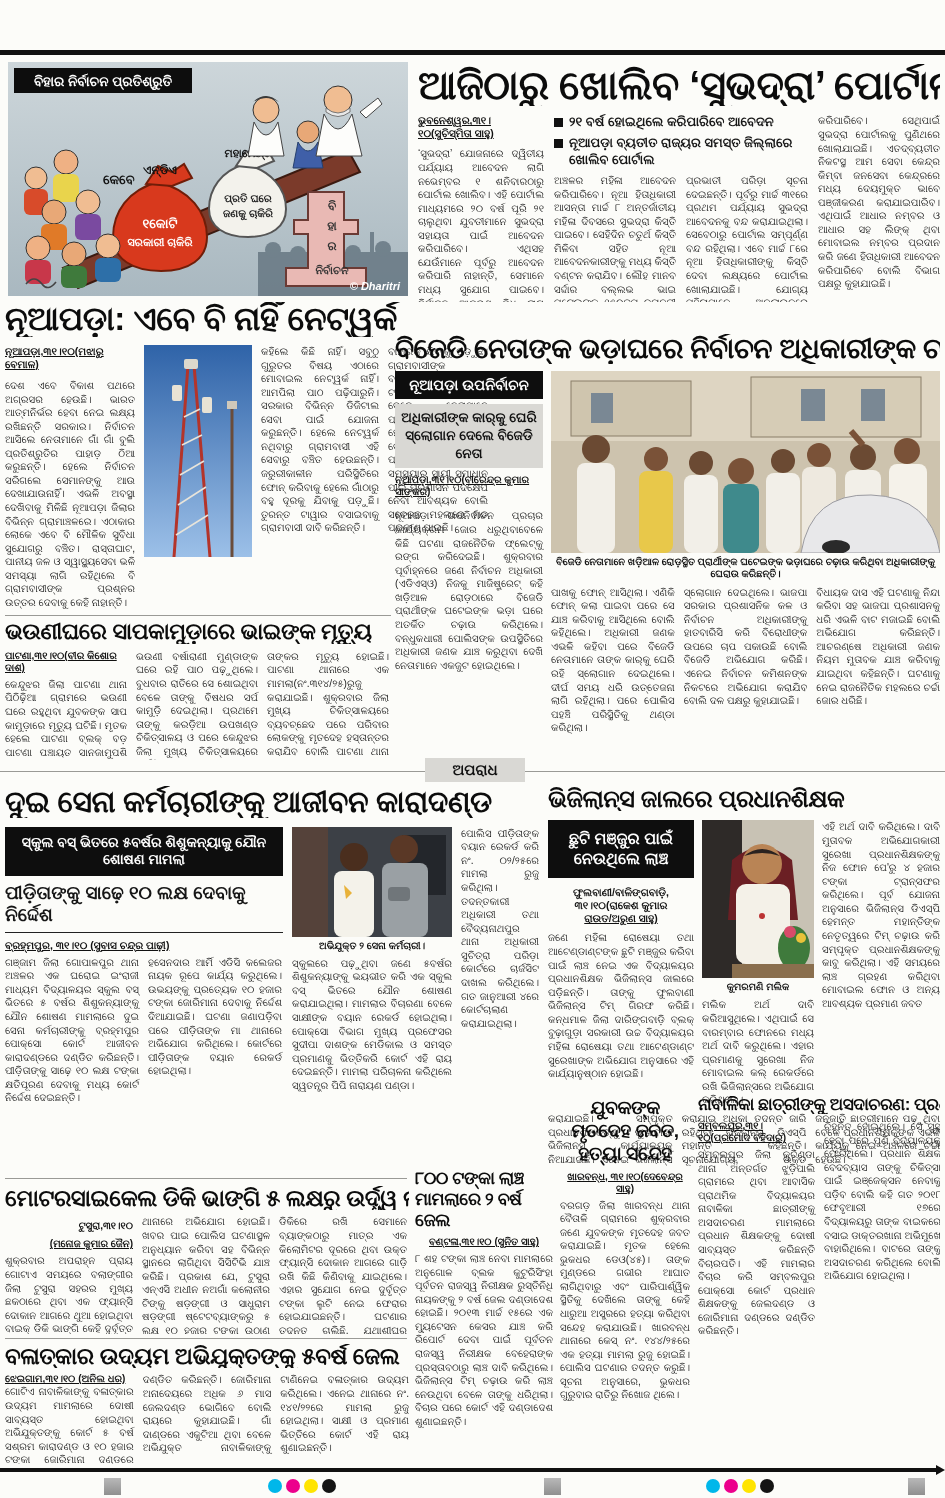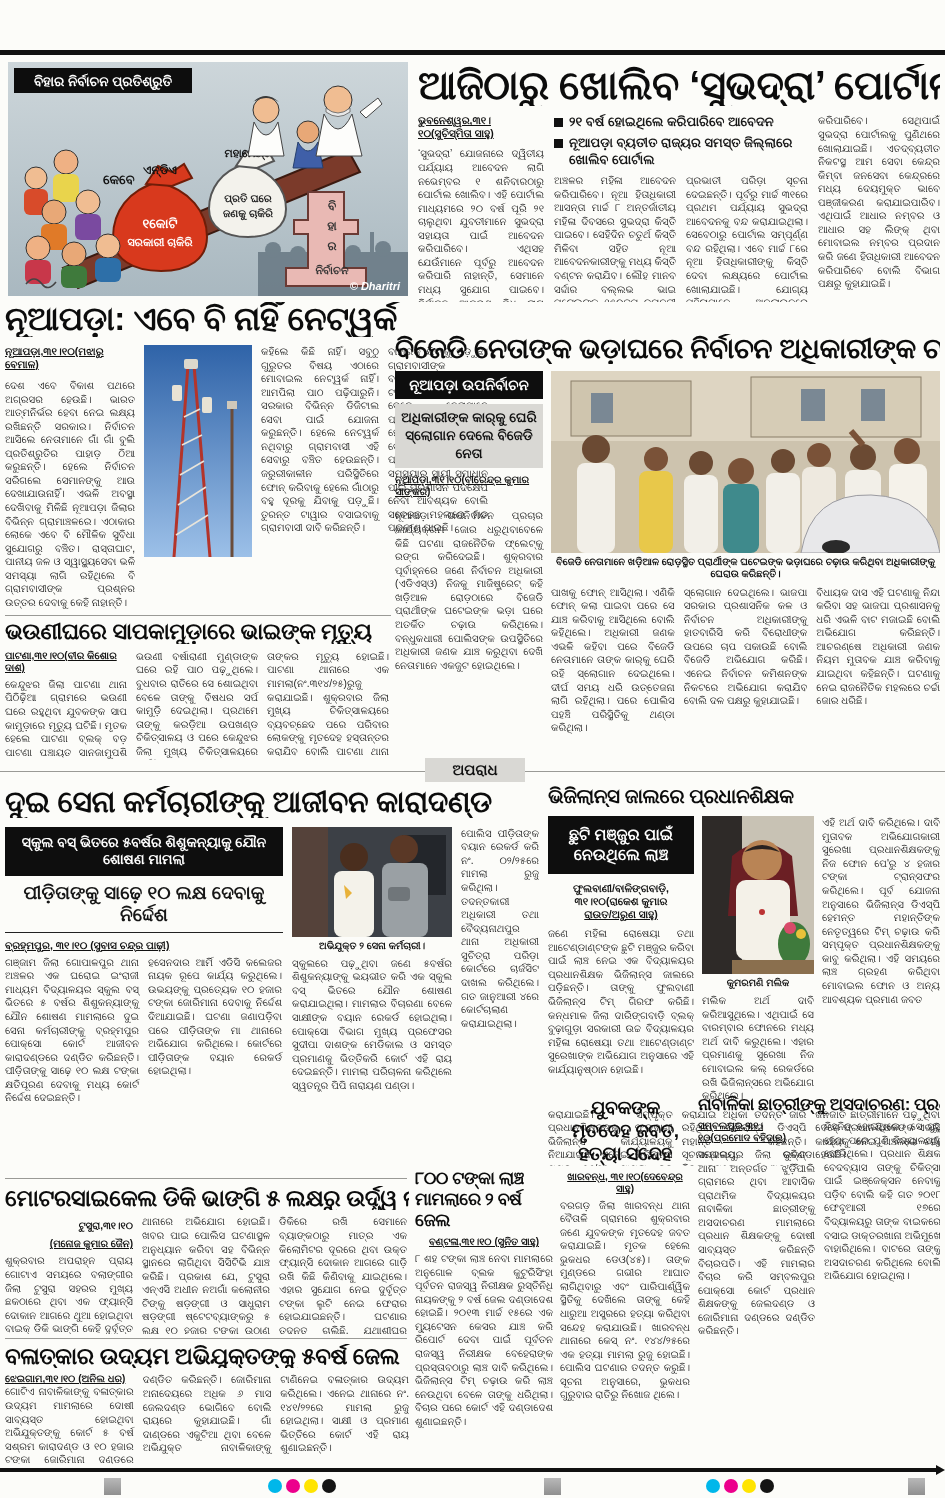--- a/index.html
+++ b/index.html
@@ -250,21 +250,21 @@
   </section>
 
   <div class="hrule" style="left:0;top:771px;width:945px"></div>
   <div class="abs gray-box" style="left:425px;top:758px;width:100px;height:24px;font-size:15px;line-height:24px">ଅପରାଧ</div>
 
   <section class="abs" style="left:5px;top:786px;width:534px;height:380px">
     <h2 class="hl clip1" style="font-size:30px">ଦୁଇ ସେନା କର୍ମଚାରୀଙ୍କୁ ଆଜୀବନ କାରାଦଣ୍ଡ</h2>
     <div class="flexrow" style="gap:9px;margin-top:9px">
       <div style="width:278px;flex:0 0 auto">
         <div class="kicker-box" style="font-size:14px;padding:7px 4px">ସ୍କୁଲ ବସ୍ ଭିତରେ ୫ବର୍ଷର ଶିଶୁକନ୍ୟାକୁ ଯୌନ ଶୋଷଣ ମାମଲା</div>
-        <div style="font-size:18.5px;font-weight:700;text-align:center;padding:6px 0;border-bottom:1.5px solid #222">ପୀଡ଼ିତାଙ୍କୁ ସାଢ଼େ ୧୦ ଲକ୍ଷ ଦେବାକୁ ନିର୍ଦ୍ଦେଶ</div>
+        <div style="font-size:18.5px;font-weight:700;text-align:left;padding:6px 0;border-bottom:1.5px solid #222">ପୀଡ଼ିତାଙ୍କୁ ସାଢ଼େ ୧୦ ଲକ୍ଷ ଦେବାକୁ ନିର୍ଦ୍ଦେଶ</div>
         <div class="dateline" style="margin:6px 0 4px">ବ୍ରହ୍ମପୁର, ୩୧।୧୦ (ସୁବାସ ଚନ୍ଦ୍ର ପାଢ଼ୀ)</div>
         <div class="flexrow" style="gap:9px">
           <p class="body-txt" style="width:134px">ଗଞ୍ଜାମ ଜିଲା ଗୋପାଳପୁର ଥାନା ଅଞ୍ଚଳର ଏକ ଘରୋଇ ଇଂରାଜୀ ମାଧ୍ୟମ ବିଦ୍ୟାଳୟର ସ୍କୁଲ ବସ୍ ଭିତରେ ୫ ବର୍ଷର ଶିଶୁକନ୍ୟାଙ୍କୁ ଯୌନ ଶୋଷଣ ମାମଲାରେ ଦୁଇ ସେନା କର୍ମଚାରୀଙ୍କୁ ବ୍ରହ୍ମପୁର ପୋକ୍ସୋ କୋର୍ଟ ଆଜୀବନ କାରାଦଣ୍ଡରେ ଦଣ୍ଡିତ କରିଛନ୍ତି। ପୀଡ଼ିତାଙ୍କୁ ସାଢ଼େ ୧୦ ଲକ୍ଷ ଟଙ୍କା କ୍ଷତିପୂରଣ ଦେବାକୁ ମଧ୍ୟ କୋର୍ଟ ନିର୍ଦ୍ଦେଶ ଦେଇଛନ୍ତି।</p>
           <p class="body-txt" style="width:134px">ହସେନଦାର ଆର୍ମି ଏଡିସି କଲେଜର ନାୟକ ରୂପେ କାର୍ଯ୍ୟ କରୁଥିଲେ। ଉଭୟଙ୍କୁ ପ୍ରତ୍ୟେକ ୧୦ ହଜାର ଟଙ୍କା ଜୋରିମାନା ଦେବାକୁ ନିର୍ଦ୍ଦେଶ ଦିଆଯାଇଛି। ଘଟଣା ଜଣାପଡ଼ିବା ପରେ ପୀଡ଼ିତାଙ୍କ ମା ଥାନାରେ ଅଭିଯୋଗ କରିଥିଲେ। କୋର୍ଟରେ ପୀଡ଼ିତାଙ୍କ ବୟାନ ରେକର୍ଡ ହୋଇଥିଲା।</p>
         </div>
       </div>
       <div style="width:160px;flex:0 0 auto">
         <div class="photo" style="width:160px;height:110px">
           <svg width="160" height="110" viewBox="0 0 160 110">
             <rect width="160" height="110" fill="#3c4046"></rect>
@@ -279,21 +279,21 @@
           </svg>
         </div>
         <figcaption class="caption" style="margin-top:3px">ଅଭିଯୁକ୍ତ ୨ ସେନା କର୍ମଚାରୀ।</figcaption>
         <p class="body-txt" style="margin-top:5px">ସ୍କୁଲରେ ପଢ଼ୁଥିବା ଜଣେ ୫ବର୍ଷର ଶିଶୁକନ୍ୟାଙ୍କୁ ଭୟଭୀତ କରି ଏକ ସ୍କୁଲ ବସ୍ ଭିତରେ ଯୌନ ଶୋଷଣ କରାଯାଇଥିଲା। ମାମଲାର ବିଚାରଣା ବେଳେ ସାକ୍ଷୀଙ୍କ ବୟାନ ରେକର୍ଡ ହୋଇଥିଲା। ପୋକ୍ସୋ ବିଭାଗ ମୁଖ୍ୟ ପ୍ରଫେସର ସୁଦୀପା ଦାଶଙ୍କ ମେଡିକାଲ ଓ ସମସ୍ତ ପ୍ରମାଣକୁ ଭିତ୍ତିକରି କୋର୍ଟ ଏହି ରାୟ ଦେଇଛନ୍ତି। ମାମଲା ପରିଚାଳନା କରିଥିଲେ ସ୍ୱତନ୍ତ୍ର ପିପି ନାରାୟଣ ପଣ୍ଡା।</p>
       </div>
       <p class="body-txt" style="width:78px;flex:0 0 auto">ପୋଲିସ ପୀଡ଼ିତାଙ୍କ ବୟାନ ରେକର୍ଡ କରି ନଂ. ୦୨/୨୫ରେ ମାମଲା ରୁଜୁ କରିଥିଲା। ତଦନ୍ତକାରୀ ଅଧିକାରୀ ତଥା ବୈଦ୍ୟନାଥପୁର ଥାନା ଅଧିକାରୀ ସୁଚିତ୍ରା ପରିଡ଼ା କୋର୍ଟରେ ଚାର୍ଜସିଟ ଦାଖଲ କରିଥିଲେ। ଗତ ଜାନୁଆରୀ ୪ରେ କୋର୍ଟଚାଲାଣ କରାଯାଇଥିଲା।</p>
     </div>
   </section>
 
   <section class="abs" style="left:548px;top:786px;width:392px;height:380px">
-    <h2 class="hl clip1" style="font-size:20px">ଭିଜିଲାନ୍ସ ଜାଲରେ ପ୍ରଧାନଶିକ୍ଷକ</h2>
+    <h2 class="hl clip1" style="font-size:24px">ଭିଜିଲାନ୍ସ ଜାଲରେ ପ୍ରଧାନଶିକ୍ଷକ</h2>
     <div class="flexrow" style="gap:8px;margin-top:9px">
       <div style="width:146px;flex:0 0 auto">
         <div class="kicker-box" style="font-size:16px;padding:9px 4px">ଛୁଟି ମଞ୍ଜୁର ପାଇଁ ନେଉଥିଲେ ଲାଞ୍ଚ</div>
         <div style="text-align:center;margin-top:8px">
           <div class="dateline" style="text-decoration:none">ଫୁଲବାଣୀ/ବାଳିଙ୍ଗବାଡ଼ି,</div>
           <div class="dateline" style="text-decoration:none">୩୧।୧୦(ରାକେଶ କୁମାର</div>
           <div class="dateline">ରାଉତ/ଅରୁଣ ସାହୁ)</div>
         </div>
         <p class="body-txt" style="margin-top:6px">ଜଣେ ମହିଳା ରୋଷେୟା ତଥା ଆଟେଣ୍ଡାଣ୍ଟଙ୍କ ଛୁଟି ମଞ୍ଜୁର କରିବା ପାଇଁ ଲାଞ୍ଚ ନେଇ ଏକ ବିଦ୍ୟାଳୟର ପ୍ରଧାନଶିକ୍ଷକ ଭିଜିଲାନ୍ସ ଜାଲରେ ପଡ଼ିଛନ୍ତି। ତାଙ୍କୁ ଫୁଲବାଣୀ ଭିଜିଲାନ୍ସ ଟିମ୍ ଗିରଫ କରିଛି। କନ୍ଧମାଳ ଜିଲା ଦାରିଙ୍ଗବାଡ଼ି ବ୍ଲକ୍ ବୁଢ଼ାଗୁଡ଼ା ସରକାରୀ ଉଚ୍ଚ ବିଦ୍ୟାଳୟର ମହିଳା ରୋଷେୟା ତଥା ଆଟେଣ୍ଡାଣ୍ଟ ସୁରେଖାଙ୍କ ଅଭିଯୋଗ ଅନୁସାରେ ଏହି କାର୍ଯ୍ୟାନୁଷ୍ଠାନ ହୋଇଛି।</p>
       </div>

